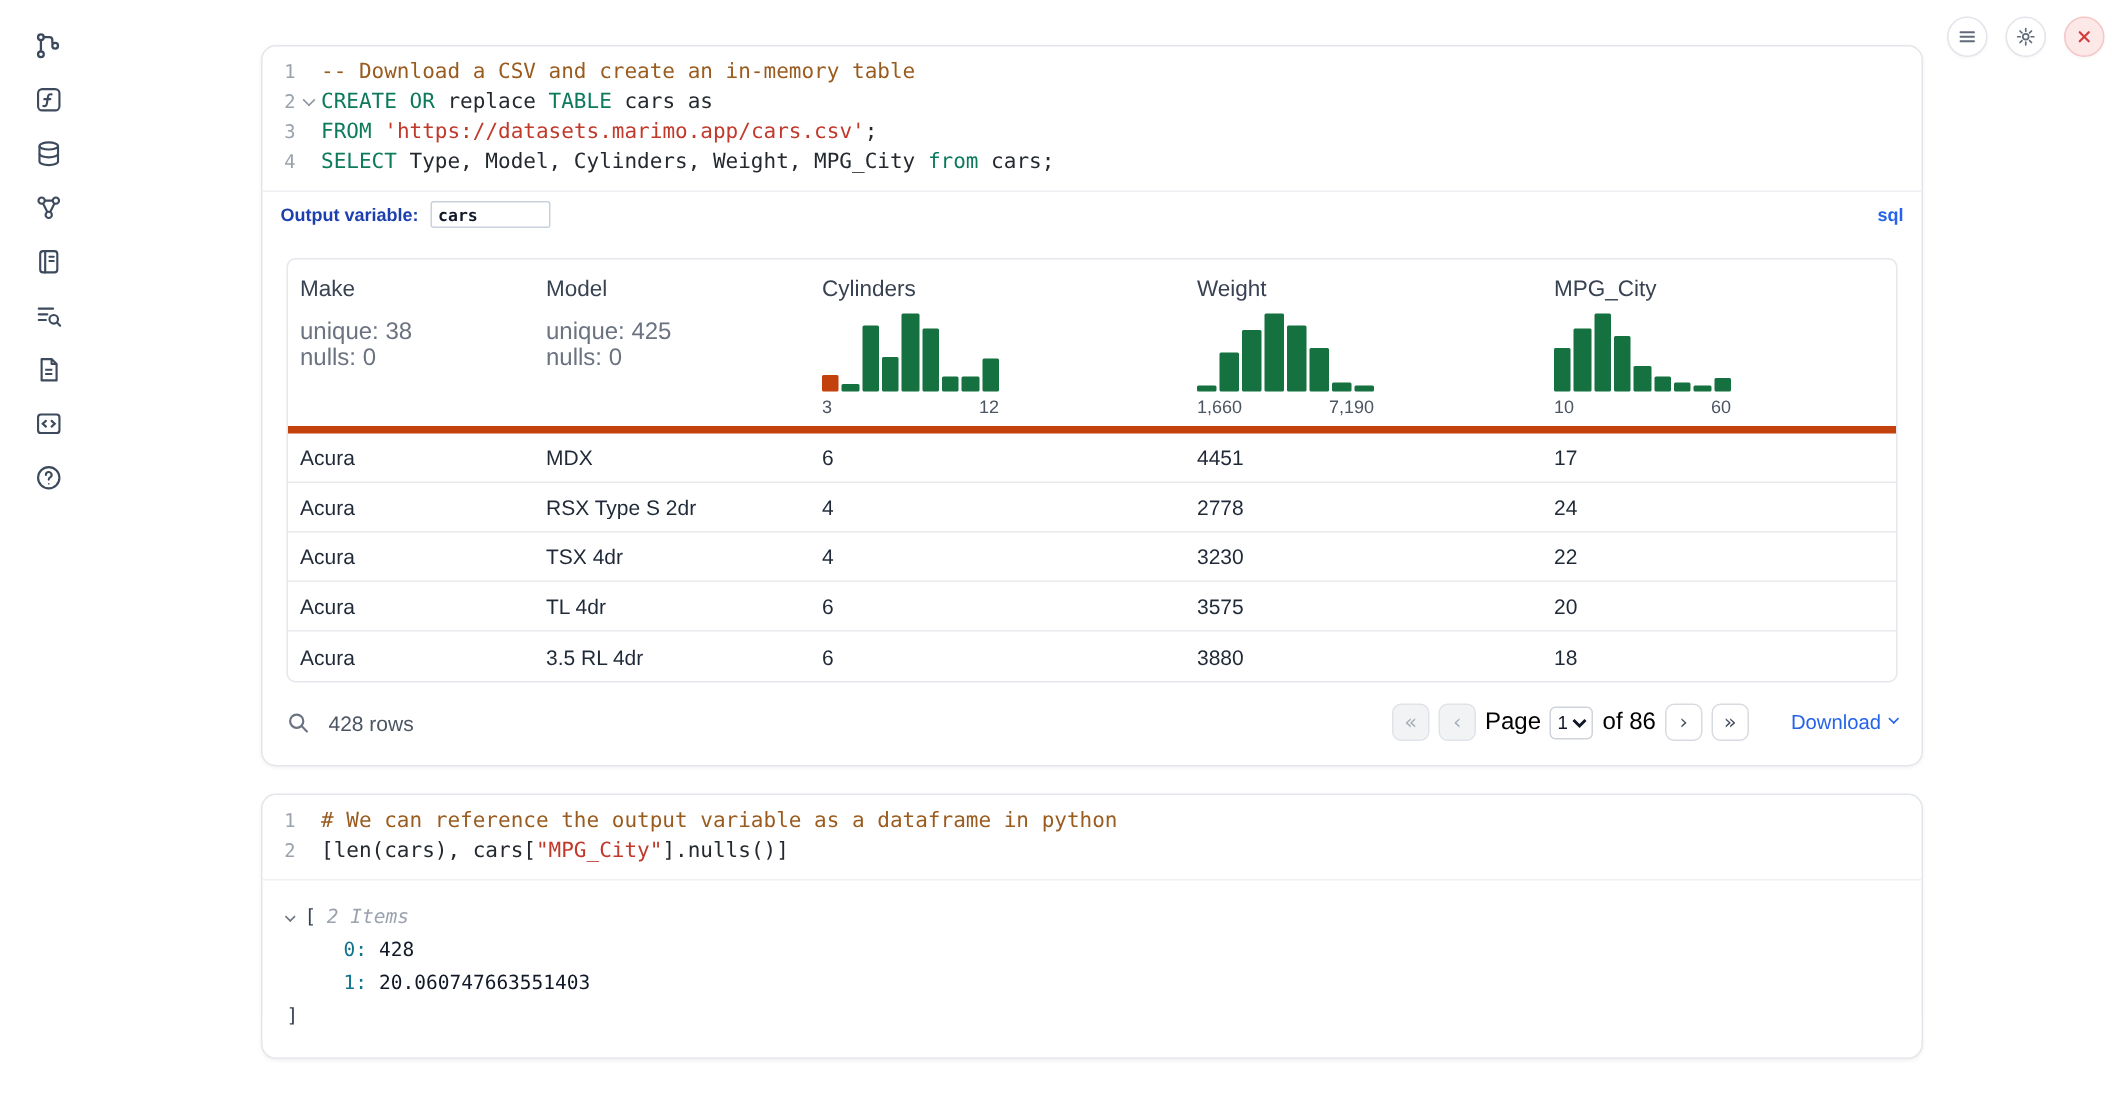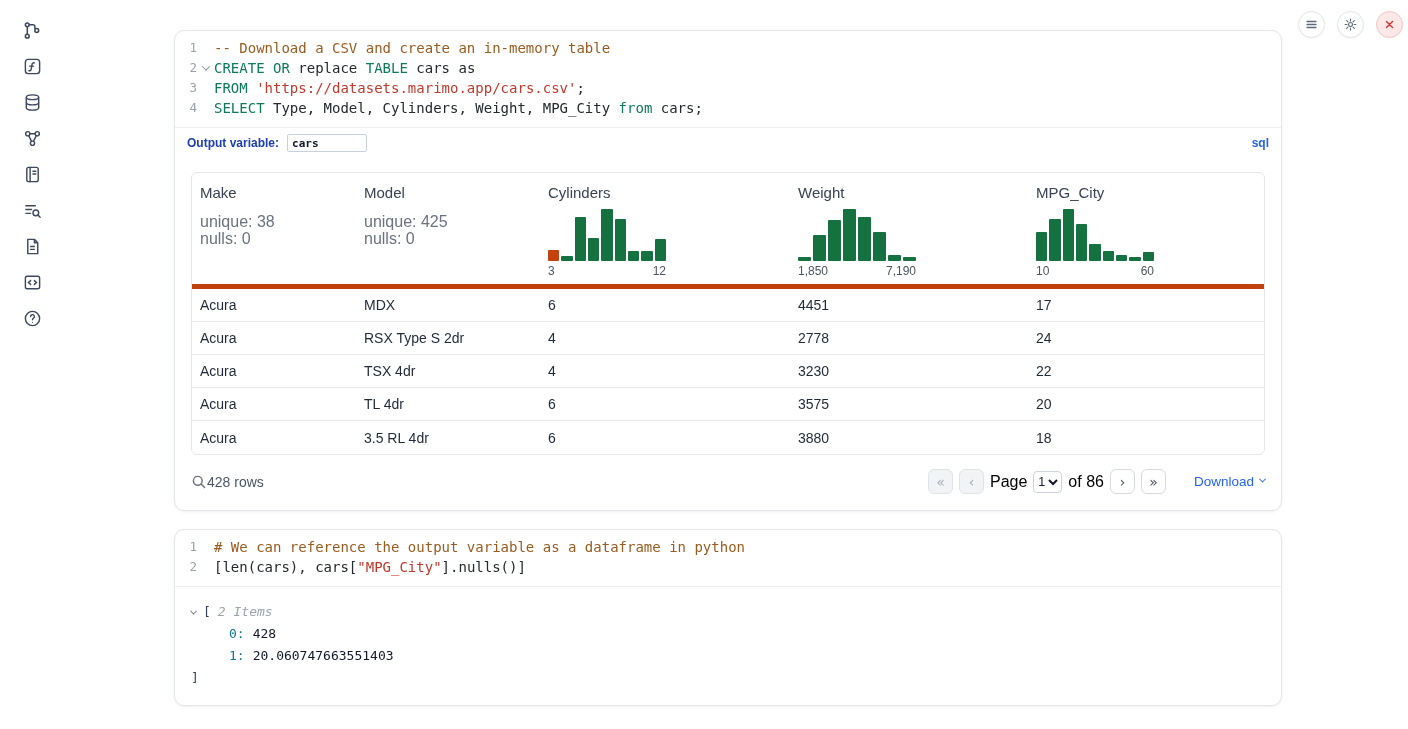--- a/index.html
+++ b/index.html
@@ -48,21 +48,21 @@
   .th-stats { margin-top:12px; font-size:16px; color:#6b7280; line-height:17px; }
   .hist { margin-top:6px; width:118px; cursor:crosshair; }
   .bars { display:flex; align-items:flex-end; gap:2px; height:54px; }
   .bar { flex:1; border-radius:1px; }
   .axis { display:flex; justify-content:space-between; font-size:12px; color:#4b5563; margin-top:3px; }
   .tr { display:grid; grid-template-columns:164px 184px 250px 238px 1fr; height:33px; align-items:center; border-bottom:1px solid #e8eaee; }
   .tr:last-child { border-bottom:none; }
   .td { padding:0 8px; font-size:14px; color:#1f2937; white-space:nowrap; overflow:hidden; }
 
   
-  .tfooter { display:flex; align-items:center; padding:14px 16px 16px; gap:0; }
+  .tfooter { display:flex; align-items:center; padding:14px 16px 16px; gap:12px; }
   .search-icon { color:#6b7280; display:flex; }
   .rows-count { font-size:14px; color:#4b5563; }
   .pager { margin-left:auto; display:flex; align-items:center; gap:6px; }
   .pg-btn { width:25px; height:25px; border:1px solid #d7dbe0; border-radius:6px; background:#fff; color:#475063; font-size:14px; line-height:1; display:flex; align-items:center; justify-content:center; cursor:pointer; padding:0; font-family:"DejaVu Sans", sans-serif; }
   .pg-btn.muted { background:#f1f3f5; color:#a6adb8; border-color:#e0e3e8; }
   .pg-text { font-size:16px; color:#000000; }
   .page-select { height:22px; border:1px solid #cfd4da; border-radius:4px; font-size:12.5px; background:#fff; color:#111827; }
   .download { margin-left:22px; display:flex; align-items:center; gap:6px; color:#2563eb; font-size:13.5px; cursor:pointer; }
   .download .chev { width:5px; height:5px; margin-top:-3px; }
 
@@ -270,21 +270,21 @@
                   <div class="bar" style="height: 4px; background: rgb(21, 113, 63);"></div>
                   <div class="bar" style="height: 26px; background: rgb(21, 113, 63);"></div>
                   <div class="bar" style="height: 41px; background: rgb(21, 113, 63);"></div>
                   <div class="bar" style="height: 52px; background: rgb(21, 113, 63);"></div>
                   <div class="bar" style="height: 44px; background: rgb(21, 113, 63);"></div>
                   <div class="bar" style="height: 29px; background: rgb(21, 113, 63);"></div>
                   <div class="bar" style="height: 6px; background: rgb(21, 113, 63);"></div>
                   <div class="bar" style="height: 4px; background: rgb(21, 113, 63);"></div>
                 </div>
                 <div class="axis">
-                  <span>1,850</span>
+                  <span>1,660</span>
                   <span>7,190</span>
                 </div>
               </div>
             </div>
             <div class="th">
               <div class="th-name">MPG_City</div>
               <div class="hist">
                 <div class="bars">
                   <div class="bar" style="height: 29px; background: rgb(21, 113, 63);"></div>
                   <div class="bar" style="height: 42px; background: rgb(21, 113, 63);"></div>

